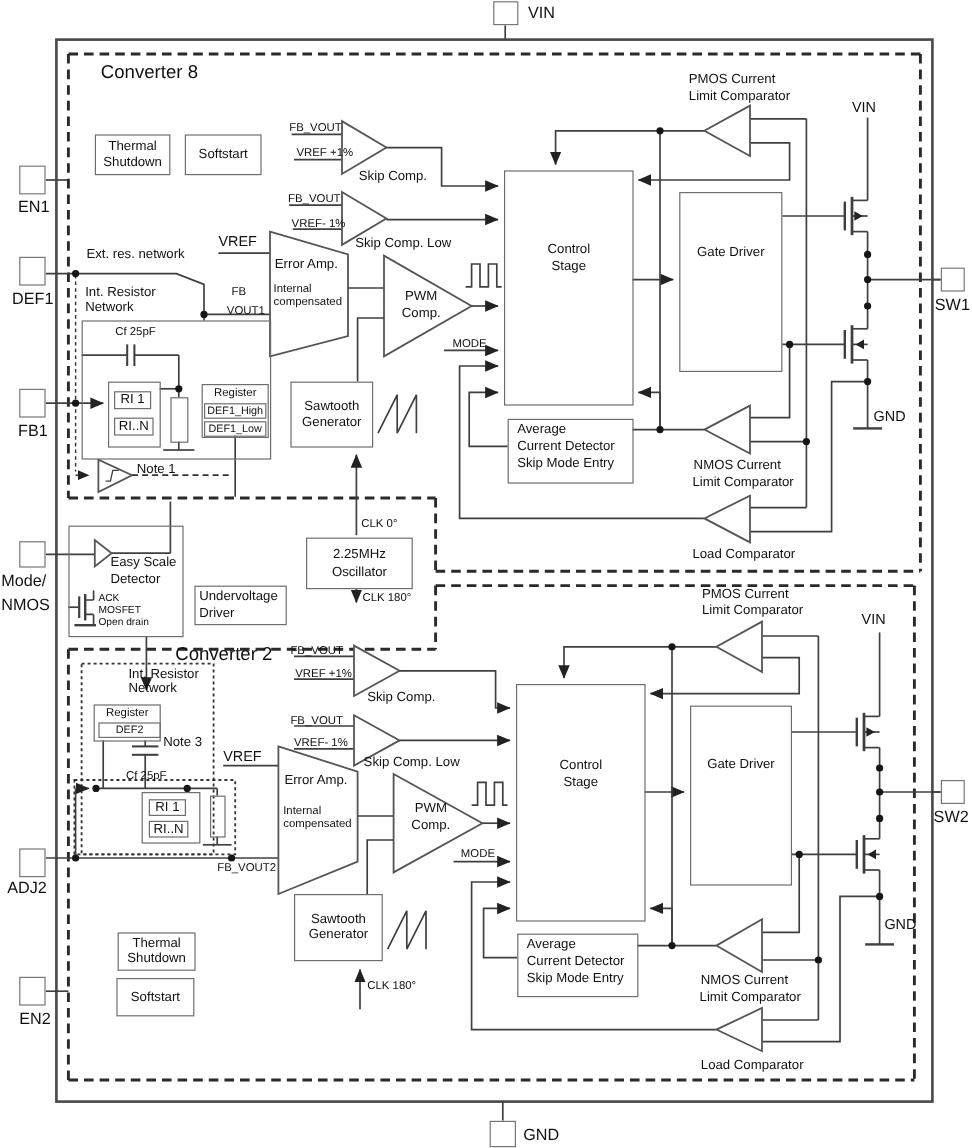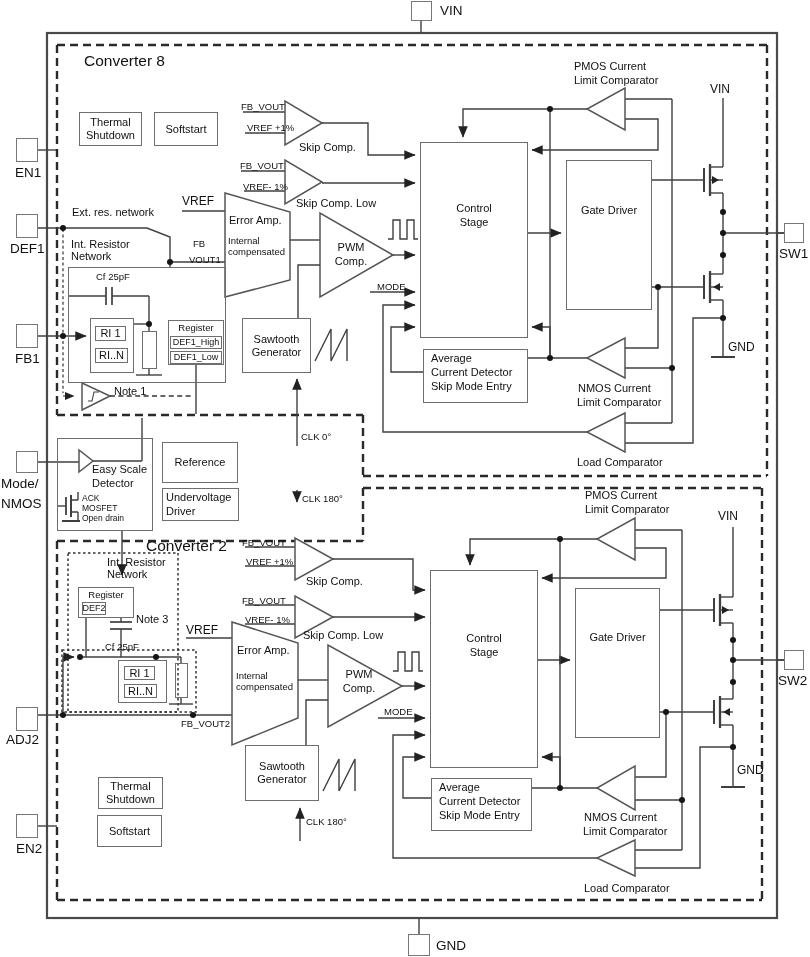--- a/index.html
+++ b/index.html
@@ -361,37 +361,38 @@
 <div class="lbl s12" style="left:710px;top:83px">VIN</div>
 <div class="lbl s12" style="left:728px;top:341px">GND</div>
 
 <div class="bx" style="left:57px;top:438px;width:96px;height:93px"></div>
 <div class="lbl" style="left:92px;top:463px">Easy Scale</div>
 <div class="lbl" style="left:92px;top:477px">Detector</div>
 <div class="lbl" style="left:82px;top:494px;font-size:8.5px;line-height:9.5px">ACK</div>
 <div class="lbl" style="left:82px;top:504px;font-size:8.5px;line-height:9.5px">MOSFET</div>
 <div class="lbl" style="left:82px;top:514px;font-size:8.5px;line-height:9.5px">Open drain</div>
 
-<div class="bx flexc" style="left:162px;top:442px;width:76px;height:41px">
-  <span>Reference</span>
-</div>
 <div class="bx flexl" style="left:162px;top:488px;width:77px;height:33px;padding-left:3px">
   <span>Undervoltage</span>
   <span>Driver</span>
+</div>
+<div class="bx flexc s12" style="left:255px;top:448px;width:89px;height:43px;line-height:15px">
+  <span>2.25MHz</span>
+  <span>Oscillator</span>
 </div>
 <div class="lbl s9" style="left:301px;top:431px">CLK 0°</div>
 <div class="lbl s9" style="left:302px;top:493px">CLK 180°</div>
 
 <div class="lbl s15" style="left:146px;top:539px">Converter 2</div>
 
 <div class="lbl" style="left:107px;top:556px">Int. Resistor</div>
 <div class="lbl" style="left:107px;top:568px">Network</div>
 <div class="bx" style="left:78px;top:587px;width:56px;height:31px"></div>
 <div class="lbl s9 ctr" style="left:80px;top:589px;width:52px">Register</div>
-<div class="bx flexc" style="left:82px;top:602px;width:24px;height:13px;font-size:9px">
+<div class="bx flexc" style="left:82px;top:602px;width:52px;height:13px;font-size:9px">
   <span>DEF2</span>
 </div>
 <div class="lbl" style="left:136px;top:613px">Note 3</div>
 <div class="lbl s9" style="left:105px;top:641px">Cf 25pF</div>
 <div class="bx" style="left:118px;top:660px;width:49px;height:43px"></div>
 <div class="bx flexc s9" style="left:124px;top:666px;width:31px;height:14px">
   <span>RI 1</span>
 </div>
 <div class="bx flexc s9" style="left:124px;top:684px;width:33px;height:14px">
   <span>RI..N</span>

